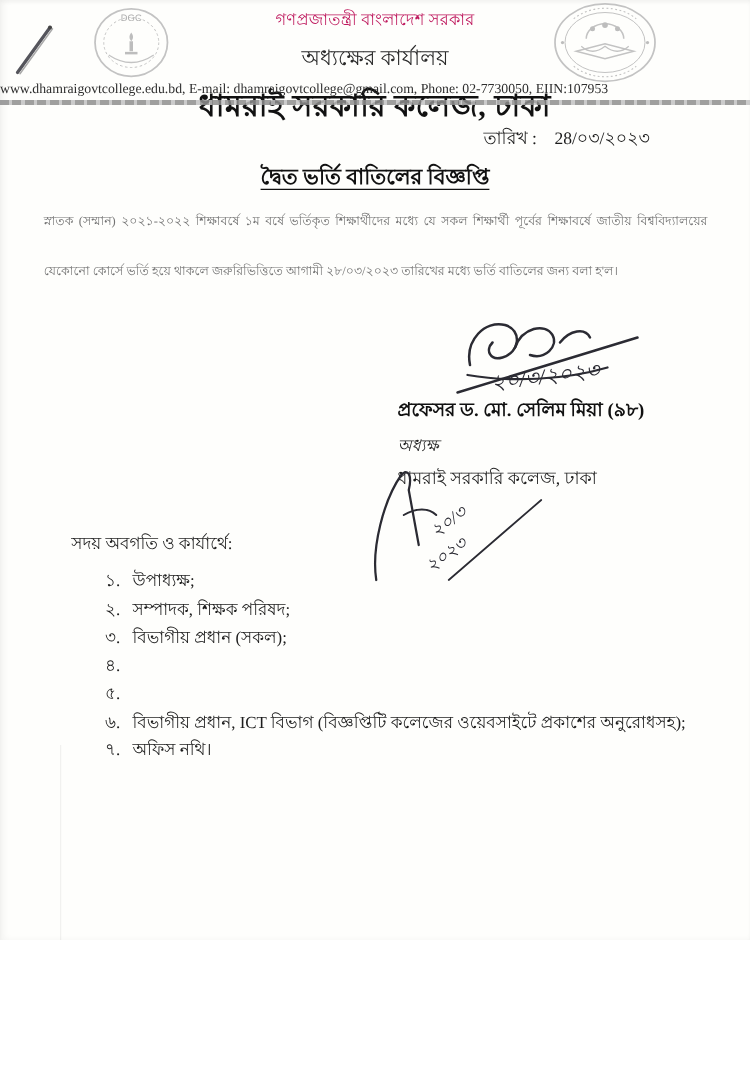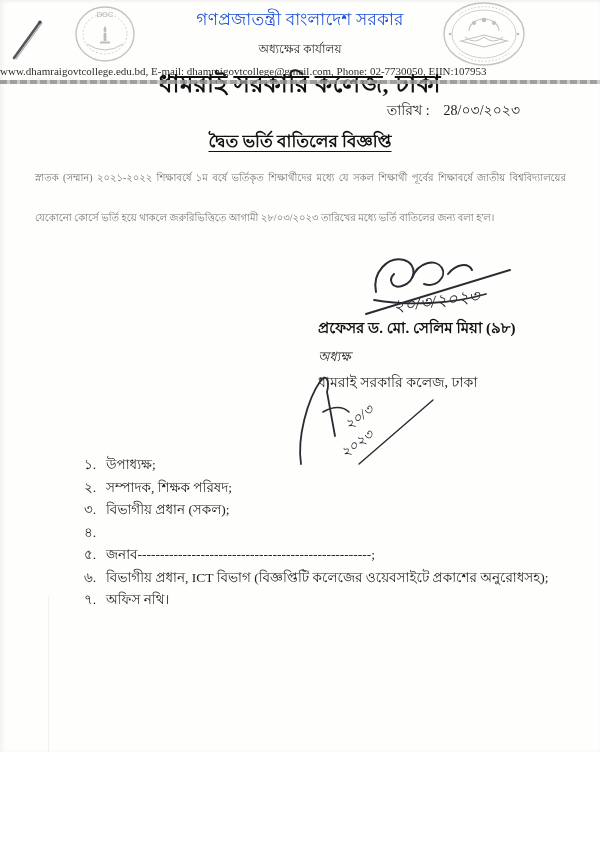--- a/index.html
+++ b/index.html
@@ -21,22 +21,22 @@
   .staple { position: absolute; left: 6px; top: 12px; }
   .seal { position: absolute; }
   .seal-left { left: 73px; top: 4px; }
   .seal-right { left: 441px; top: 1px; }
 
   .header-center {
     position: absolute;
     left: 0; right: 0; top: 6px;
     text-align: center;
   }
-  .gov-line   { font-size: 17px; color: #1d4ed8; letter-spacing: .2px; }
-  .office-line{ font-size: 12px; color: #2a2a2a; margin-top: 6px; }
+  .gov-line   { font-size: 13px; color: #be185d; letter-spacing: .2px; }
+  .office-line{ font-size: 17px; color: #2a2a2a; margin-top: 6px; }
   .college-name {
     font-size: 24px; font-weight: bold; color: #111;
     margin-top: 5px; letter-spacing: .5px;
   }
   .contact-line {
     position: absolute; left: 0; right: 0; top: 65px;
     text-align: left;
     font-family: Liberation Serif, serif;
     font-size: 11px; color: #2e2e2e; letter-spacing: 0px;
   }
@@ -180,40 +180,40 @@
   </div>
 
   <svg class="sig-scribble-2" width="155" height="96" viewBox="0 0 155 96">
     <path class="ink" stroke-width="1.8" d="M8 92 C 4 66, 14 28, 28 8 C 33 2, 37 8, 34 20 L 42 64"></path>
     <path class="ink" stroke-width="1.6" d="M30 40 C 40 34, 50 34, 56 40"></path>
     <line class="ink" stroke-width="1.4" x1="66" y1="92" x2="140" y2="28"></line>
     <text class="ink-text" x="56" y="58" font-size="14" transform="rotate(-36 56 58)">২০/৩</text>
     <text class="ink-text" x="52" y="86" font-size="14" transform="rotate(-36 52 86)">২০২৩</text>
   </svg>
 
+  <div class="dist-heading">সদয় অবগতি ও কার্যার্থে:</div>
 
   <div class="dist-list">
     <div class="dist-item">
       <span class="dist-num">১.</span>
       <span>উপাধ্যক্ষ;</span>
     </div>
     <div class="dist-item">
       <span class="dist-num">২.</span>
       <span>সম্পাদক, শিক্ষক পরিষদ;</span>
     </div>
     <div class="dist-item">
       <span class="dist-num">৩.</span>
       <span>বিভাগীয় প্রধান (সকল);</span>
     </div>
     <div class="dist-item">
       <span class="dist-num">৪.</span>
     </div>
     <div class="dist-item">
       <span class="dist-num">৫.</span>
-      <span>জনাব----------------------------------------------------;</span>
     </div>
     <div class="dist-item">
       <span class="dist-num">৬.</span>
       <span>বিভাগীয় প্রধান, ICT বিভাগ (বিজ্ঞপ্তিটি কলেজের ওয়েবসাইটে প্রকাশের অনুরোধসহ);</span>
     </div>
     <div class="dist-item">
       <span class="dist-num">৭.</span>
       <span>অফিস নথি।</span>
     </div>
   </div>

